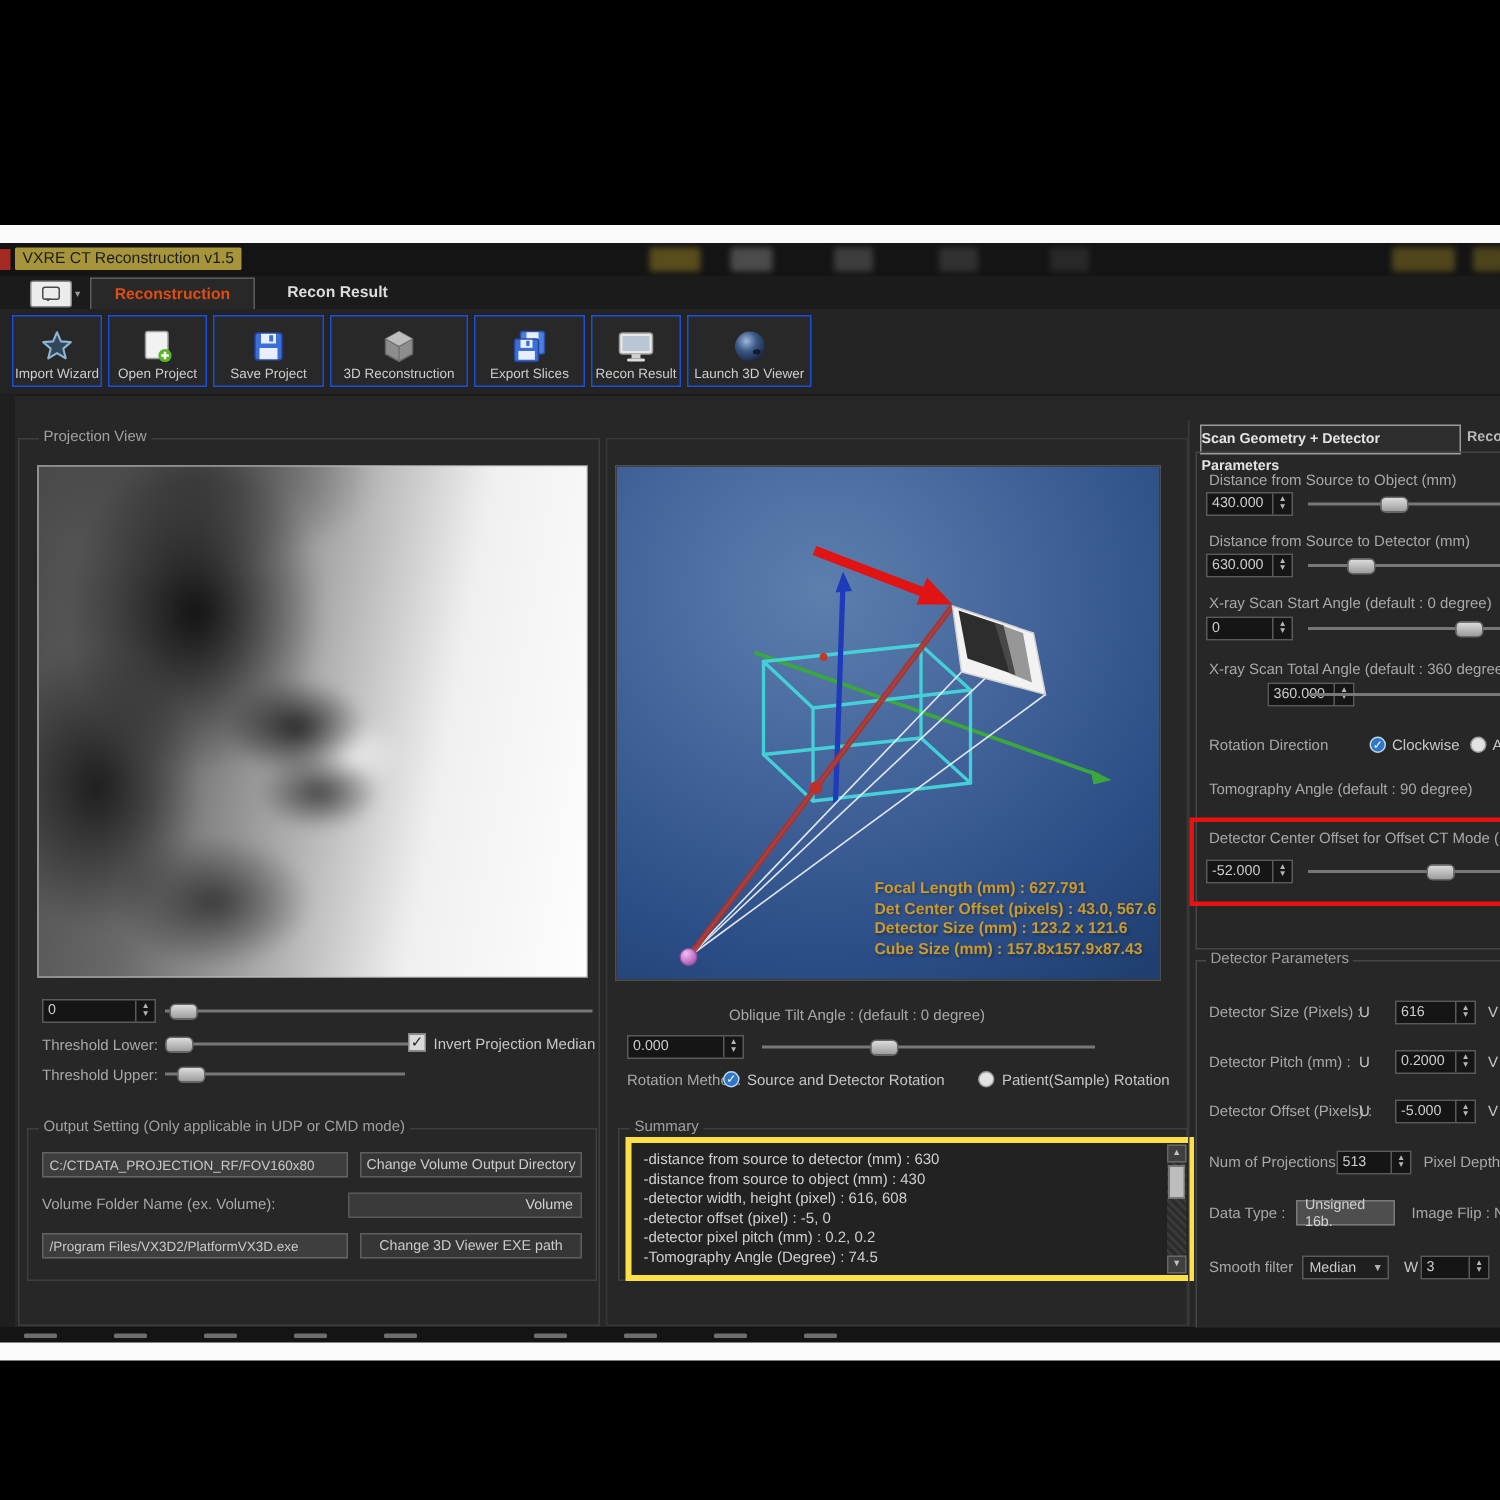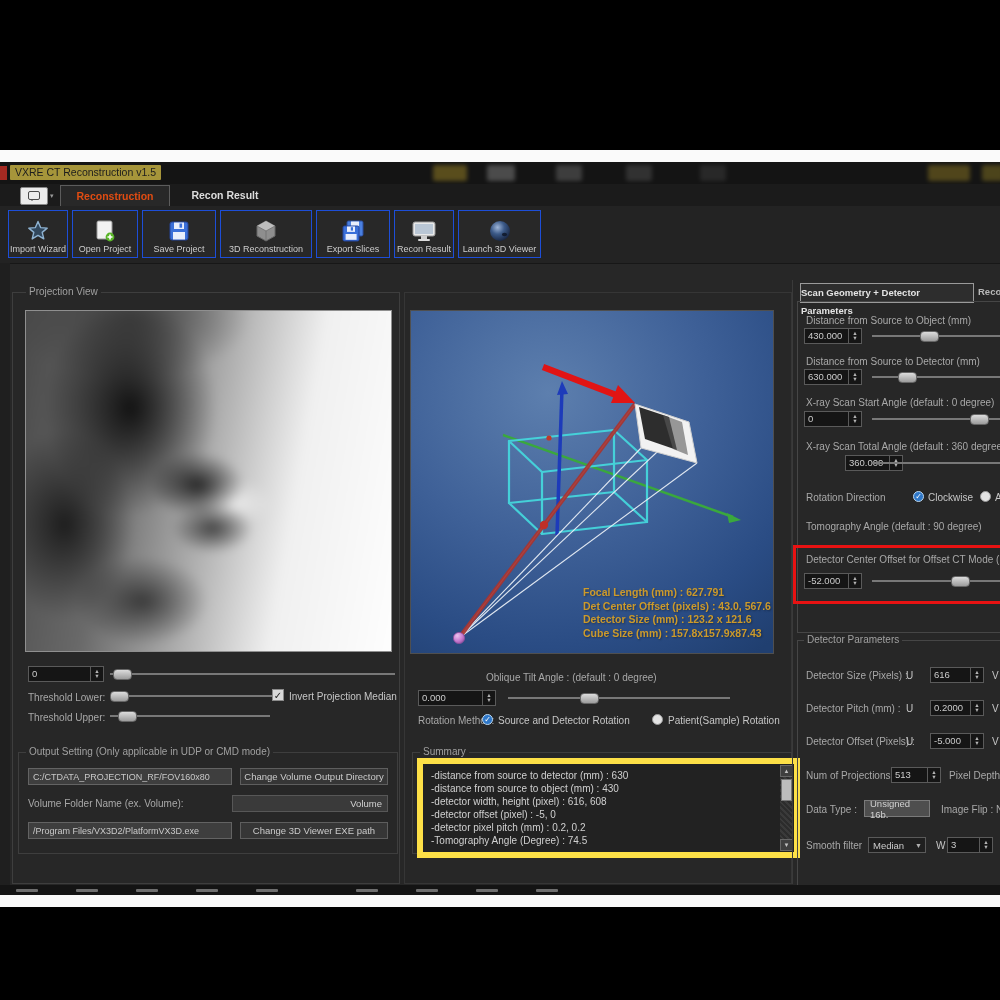--- a/index.html
+++ b/index.html
@@ -63,21 +63,21 @@
       radial-gradient(ellipse 92px 62px at 33% 83%, rgba(36,36,36,.8), rgba(36,36,36,0) 72%),
       radial-gradient(ellipse 46px 30px at 57% 56%, rgba(238,238,238,.95), rgba(238,238,238,0) 78%),
       linear-gradient(100deg, #474747 0%, #696969 28%, #b5b5b5 52%, #f0f0f0 70%, #ffffff 100%);}
   
   .view3d{position:absolute;left:410px;top:148px;width:362px;height:342px;border:1px solid #4f4f4f;overflow:hidden;}
   .anno{position:absolute;left:28px;top:20px;width:120px;font-size:25px;font-weight:bold;color:#f0c411;
         line-height:33px;text-shadow:1px 1px 3px rgba(0,0,0,.45);}
   .stats{position:absolute;left:172px;top:275px;width:188px;font-size:10.5px;font-weight:bold;color:#cc9a2b;
          line-height:13.5px;text-shadow:1px 1px 2px rgba(0,0,0,.35);white-space:nowrap;}
   
-  .sumbox{position:absolute;left:417px;top:596px;width:371px;height:88px;background:#222;border:6px solid #fde047;overflow:hidden;}
+  .sumbox{position:absolute;left:417px;top:596px;width:371px;height:88px;background:#222;border:4px solid #fde047;overflow:hidden;}
   .sumlines{position:absolute;left:8px;top:5px;font-size:10px;color:#d0d0d0;line-height:13px;white-space:nowrap;}
   .sb{position:absolute;right:1px;top:1px;width:13px;bottom:1px;background:repeating-linear-gradient(45deg,#2c2c2c 0 2px,#3a3a3a 2px 4px);}
   .sb .arr{position:absolute;left:0;width:13px;height:12px;background:#3f3f3f;border:1px solid #666;box-sizing:border-box;
            color:#c2c2c2;font-size:6px;line-height:10px;text-align:center;}
   .sb .thumb{position:absolute;left:1px;width:11px;top:14px;height:22px;background:#bdbdbd;border:1px solid #777;box-sizing:border-box;}
   
   .rtab{position:absolute;height:18px;line-height:18px;font-size:9.5px;font-weight:bold;}
   .redbox{position:absolute;left:793px;top:383px;width:222px;height:53px;border:3px solid #e81212;z-index:30;}
   .dropdown{position:absolute;background:#1f1f1f;border:1px solid #5a5a5a;height:16px;display:flex;align-items:center;
             box-sizing:border-box;color:#cccccc;font-size:9.5px;}

